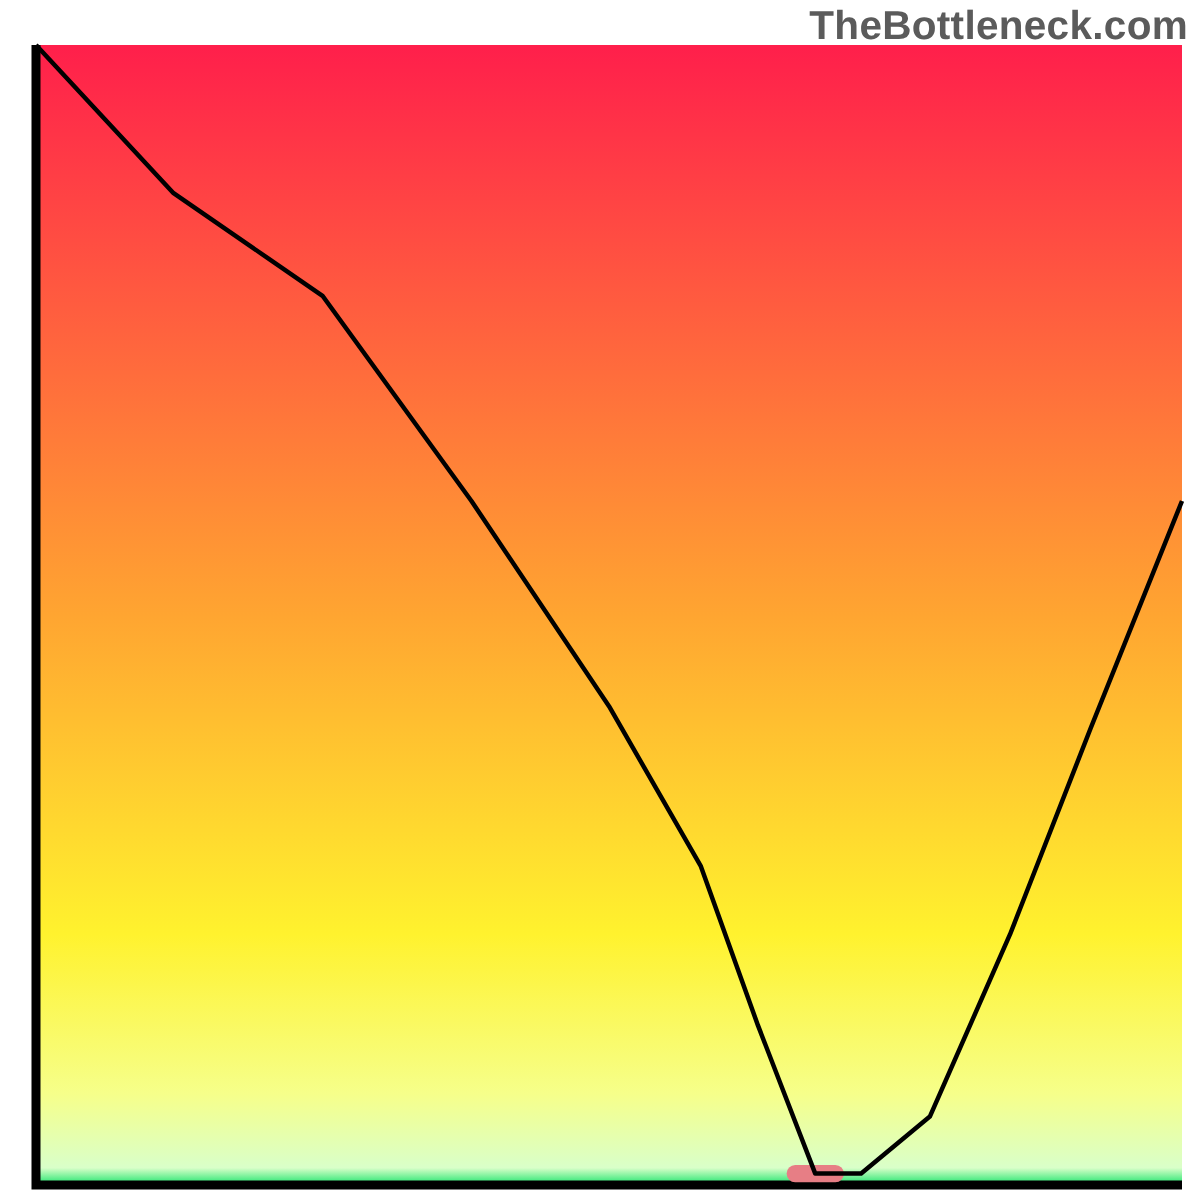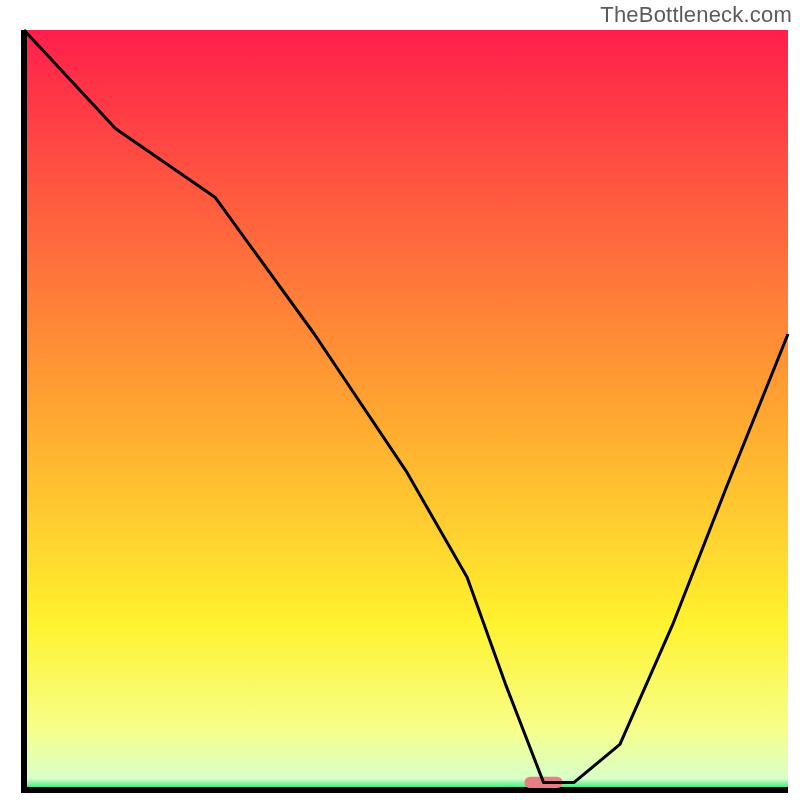--- a/index.html
+++ b/index.html
@@ -12,22 +12,22 @@
   }
   .container {
     position: relative;
     width: 800px;
     height: 800px;
   }
   .watermark {
     position: absolute;
     top: 2px;
     right: 8px;
-    font-size: 22px;
-    font-weight: 400;
+    font-size: 27px;
+    font-weight: 700;
     color: #5b5b5b;
     letter-spacing: 0.2px;
   }
   svg {
     display: block;
   }
 </style>
 </head>
 <body>
 <div class="container">

